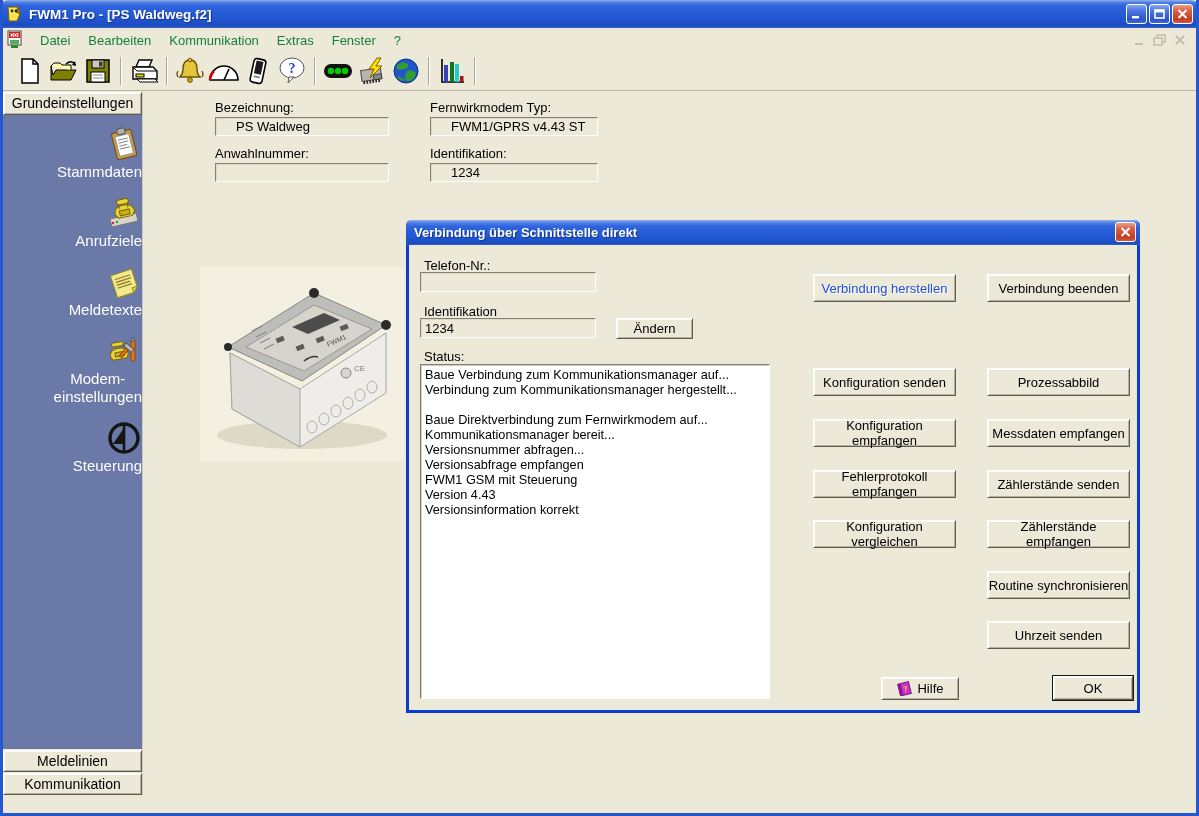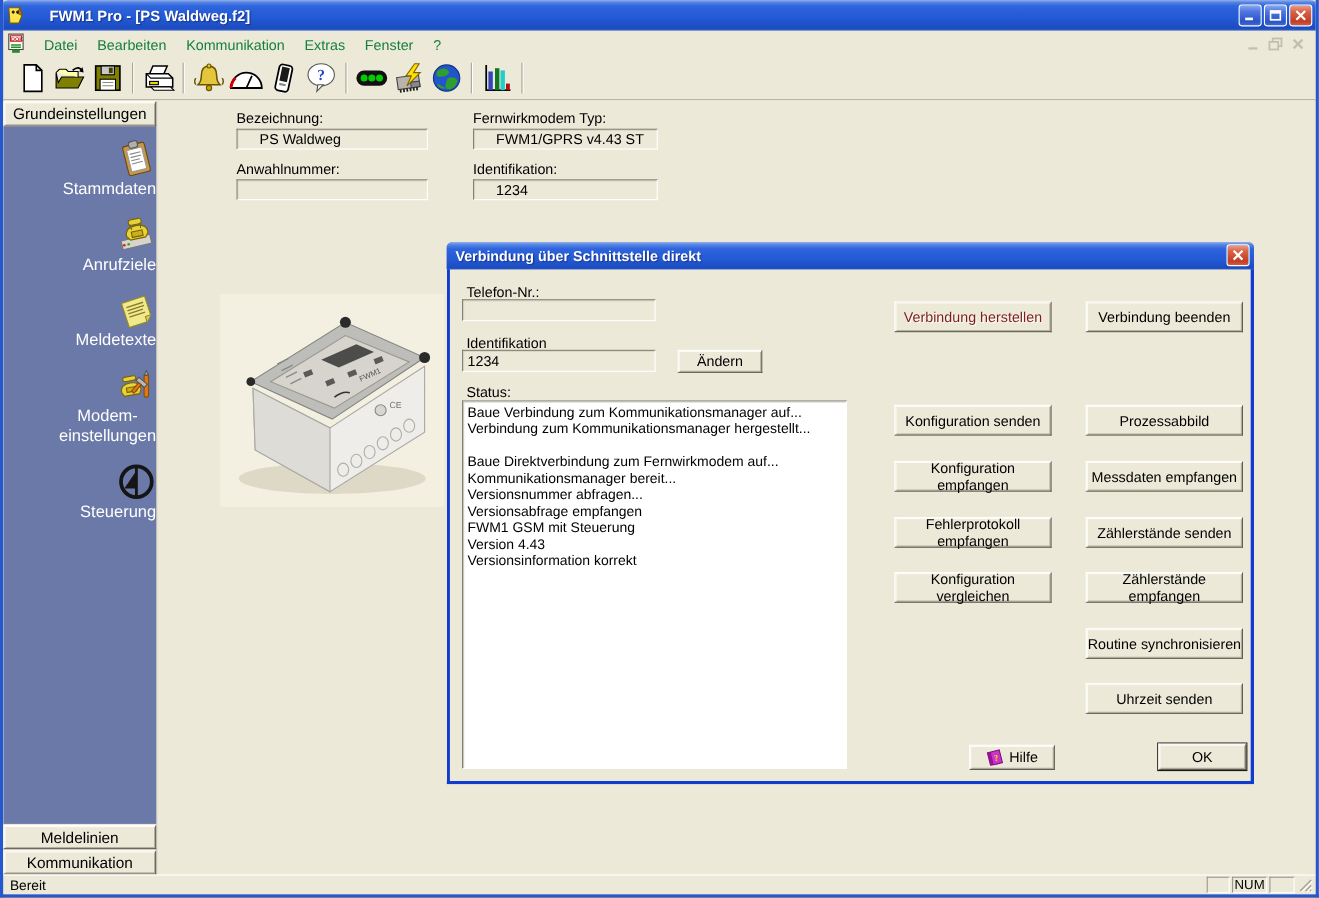--- a/index.html
+++ b/index.html
@@ -3,21 +3,21 @@
 <meta charset="utf-8">
 <style>
   html,body{margin:0;padding:0;background:#555;}
   *{box-sizing:border-box;}
   body{font-family:"Liberation Sans", sans-serif;font-size:13px;color:#000;}
   .window{position:relative;width:1199px;height:816px;background:#ece9d8;overflow:hidden;
     border-left:3px solid #2557cf;border-right:3px solid #2557cf;border-bottom:3px solid #2557cf;}
   
   .titlebar{position:absolute;left:-3px;top:0;width:1199px;height:28px;
     background:linear-gradient(180deg,#92b1e8 0%,#5583e4 8%,#2e64dd 20%,#2259d4 60%,#1c4bbf 92%,#3a67c8 100%);
-    border-top-left-radius:8px;border-top-right-radius:8px;display:flex;align-items:center;gap:16px;}
+    border-top-left-radius:8px;border-top-right-radius:8px;display:flex;align-items:center;}
   .titlebar .apptitle{color:#fff;font-weight:bold;font-size:13.5px;text-shadow:1px 1px 1px #1a368a;margin-left:6px;}
   .appicon{width:18px;height:18px;margin-left:5px;flex:0 0 auto;}
   .winbtns{position:absolute;right:6px;top:4px;display:flex;gap:2px;}
   .winbtn{width:21px;height:20px;border-radius:3px;border:1px solid #fff;
     background:linear-gradient(180deg,#8aa7ee 0%,#4f77e0 30%,#2a55c8 80%,#3f68d0 100%);
     display:flex;align-items:center;justify-content:center;}
   .winbtn.close{background:linear-gradient(180deg,#e8a08c 0%,#d96347 30%,#c33d22 80%,#cf5c42 100%);}
   
   .menubar{position:absolute;left:0;top:28px;width:1193px;height:24px;background:#ece9d8;display:flex;align-items:center;}
   .menubar .menuicon{width:20px;height:20px;margin:0 6px 0 2px;}
@@ -59,21 +59,21 @@
     background:linear-gradient(180deg,#e8a08c 0%,#d96347 30%,#c33d22 80%,#cf5c42 100%);
     display:flex;align-items:center;justify-content:center;}
   .dlg-body{position:absolute;left:0;top:25px;right:0;bottom:0;}
   .dfield{position:absolute;height:20px;background:#ece9d8;border:1px solid #848078;
     border-bottom-color:#fff;border-right-color:#fff;box-shadow:inset 1px 1px 0 #dbd8c8;
     padding:2px 0 0 4px;font-size:13px;}
   .statusbox{position:absolute;background:#fff;border:1px solid #848078;border-bottom-color:#fff;border-right-color:#fff;
     box-shadow:inset 1px 1px 0 #cfccbd;padding:3px 4px;font-size:12.7px;line-height:15px;white-space:pre-line;overflow:hidden;}
   .dbtn{position:absolute;width:143px;height:28px;text-align:center;font-size:13px;
     display:flex;align-items:center;justify-content:center;cursor:default;}
-  .dbtn.disabled{color:#7f1d1d;text-shadow:1px 1px 0 #fff;}
+  .dbtn.disabled{color:#1d4ed8;text-shadow:1px 1px 0 #fff;}
   .dbtn.small{width:77px;height:21px;}
   .dbtn.default{box-shadow:0 0 0 1px #161616, inset 1px 1px 0 #fbfaf4, inset -1px -1px 0 #b5b1a2;}
   
   .statusbar{position:absolute;left:0;top:795px;width:1193px;height:18px;background:#ece9d8;
     border-top:1px solid #fff;display:flex;align-items:center;font-size:12.5px;}
   .statusbar .sleft{margin-left:6px;}
   .scell{height:15px;border:1px solid #9c998b;border-bottom-color:#fff;border-right-color:#fff;margin-left:2px;
     font-size:12px;line-height:13px;text-align:center;}
   .sgrip{width:15px;height:15px;margin-left:2px;}
   .sright{position:absolute;right:2px;display:flex;align-items:center;}
@@ -414,26 +414,14 @@
               <rect x="3" y="2" width="3" height="12" fill="#991199"></rect>
               <text x="9.5" y="11" text-anchor="middle" font-size="8" font-weight="bold" fill="#ffe000" font-family="Liberation Serif, serif">?</text>
             </g>
         </svg>
         <span>Hilfe</span>
       </div>
       <div class="dbtn raised default" style="left:644px;top:431px;width:80px;height:24px;">OK</div>
     </div>
   </div>
 
-  <div class="statusbar">
-    <span class="sleft">Bereit</span>
-    <div class="sright">
-      <div class="scell" style="width:21px;"></div>
-      <div class="scell" style="width:32px;">NUM</div>
-      <div class="scell" style="width:23px;"></div>
-      <svg class="sgrip" viewBox="0 0 15 15">
-        <path d="M13 3 L3 13 M13 8 L8 13 M13 12 L12 13" stroke="#a9a599" stroke-width="1.6"></path>
-        <path d="M14 4 L4 14 M14 9 L9 14 M14 13 L13 14" stroke="#fff" stroke-width="1"></path>
-      </svg>
-    </div>
-  </div>
 
 </div>
 
 </body></html>

